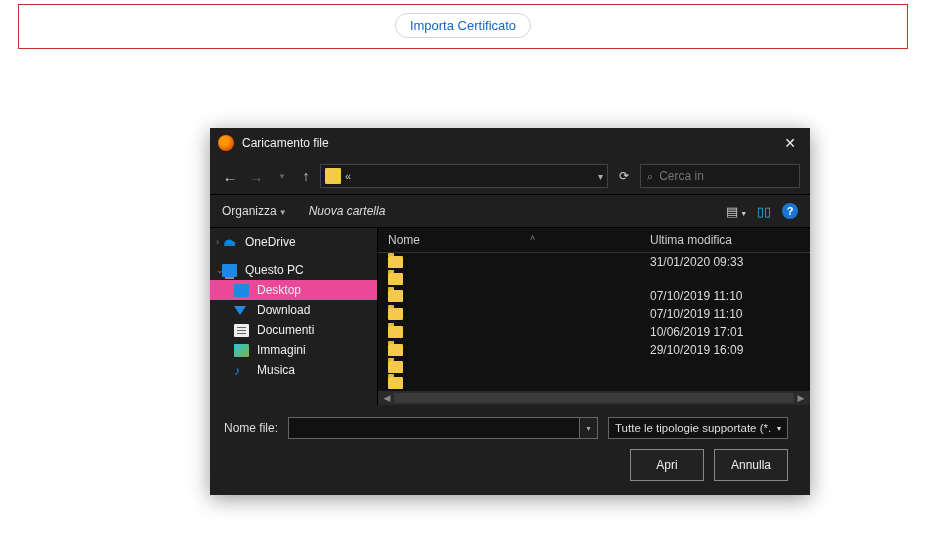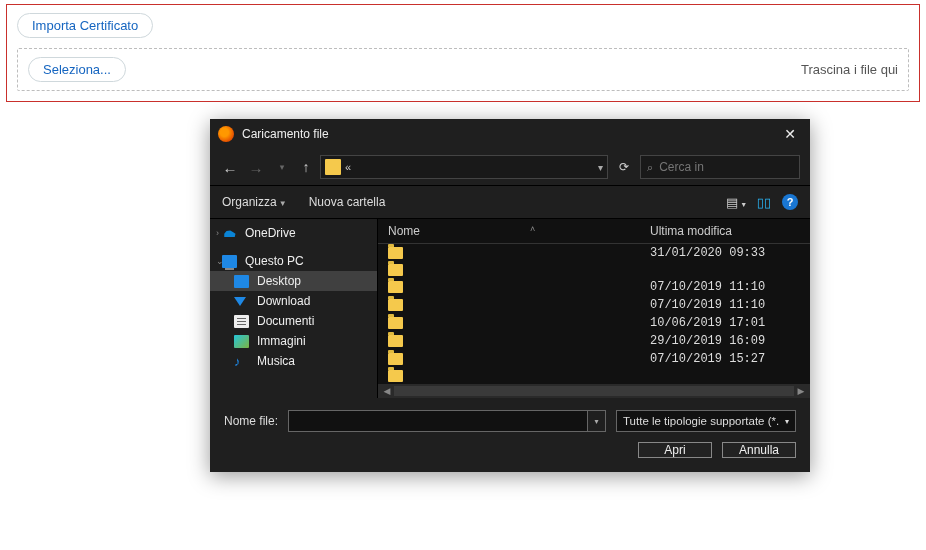--- a/index.html
+++ b/index.html
@@ -1,22 +1,23 @@
 <!DOCTYPE html>
 <html><head>
 <meta charset="utf-8">
 <style>
   * { box-sizing: border-box; margin: 0; padding: 0; }
   body { font-family: "Segoe UI", Arial, sans-serif; background: #fff; width: 926px; height: 550px; position: relative; }
 
   .top-panel {
     border: 1px solid #c9302c;
-    margin: 4px 6px;
+    margin: 4px 18px;
     padding: 8px 10px 10px 10px;
     background: #fff;
+    text-align: center;
   }
   .btn-light {
     display: inline-block;
     border: 1px solid #cfd8dc;
     border-radius: 14px;
     padding: 4px 14px;
     font-size: 13px;
     color: #1565c0;
     background: #fff;
     cursor: pointer;
@@ -28,21 +29,21 @@
     padding: 8px 10px;
     display: flex;
     justify-content: space-between;
     align-items: center;
   }
   .drag-text { font-size: 13px; color: #555; }
 
   .dialog {
     position: absolute;
     left: 210px;
-    top: 119px;
+    top: 128px;
     width: 600px;
     background: #1f1f1f;
     color: #ddd;
     box-shadow: 0 4px 20px rgba(0,0,0,0.4);
     font-size: 12px;
   }
   .titlebar {
     display: flex;
     align-items: center;
     height: 30px;
@@ -91,21 +92,21 @@
   .searchbox input { background: transparent; border: none; color: #ccc; width: 100%; outline: none; font-size: 12px; }
 
   .toolbar {
     display: flex;
     align-items: center;
     padding: 8px 12px;
     gap: 8px;
   }
   .toolbar .org { color: #ddd; cursor: pointer; }
   .toolbar .org .tri { font-size: 8px; color: #aaa; margin-left: 2px; }
-  .toolbar .newf { color: #ddd; cursor: pointer; margin-left: 14px; }
+  .toolbar .newf { color: #ddd; cursor: pointer; margin-left: 14px; font-style: italic; }
   .toolbar .spacer { flex: 1; }
   .toolbar .tool-icon { width: 20px; text-align: center; font-size: 13px; color: #ccc; cursor: pointer; }
   .help-icon { width: 16px; height: 16px; border-radius: 50%; background: #1976d2; color: #fff; display: flex; align-items: center; justify-content: center; font-size: 11px; font-weight: bold; cursor: pointer; }
 
   .body {
     display: flex;
     border-top: 1px solid #000;
   }
   .sidebar {
     width: 168px;
@@ -119,21 +120,21 @@
     display: flex;
     align-items: center;
     gap: 8px;
     padding: 3px 10px 3px 24px;
     font-size: 12px;
     color: #eee;
     cursor: pointer;
     position: relative;
   }
   .sb-item.root { padding-left: 12px; }
-  .sb-item.selected { background: #404040; }
+  .sb-item.selected { background: #ec4899; }
   .sb-chevron { position: absolute; left: 6px; font-size: 9px; color: #888; }
   .sb-icon { width: 15px; height: 13px; display: inline-block; }
   .ic-onedrive { background: #0a84d6; clip-path: polygon(15% 55%, 30% 35%, 55% 30%, 75% 45%, 90% 55%, 85% 80%, 15% 80%); }
   .ic-pc { background: #1e88e5; border-radius: 1px; position: relative; }
   .ic-pc::after { content: ""; position: absolute; bottom: -2px; left: 3px; width: 9px; height: 2px; background: #888; }
   .ic-desktop { background: #1e88e5; border-radius: 1px; }
   .ic-doc { background: #eee; border-radius: 1px; position: relative; }
   .ic-doc::before { content:""; position:absolute; left:3px; top:3px; width:9px; height:1px; background:#666; box-shadow:0 3px 0 #666, 0 6px 0 #666; }
   .ic-down { width: 0; height: 0; border-left: 6px solid transparent; border-right: 6px solid transparent; border-top: 9px solid #1e88e5; margin-top: 2px; }
   .ic-img { background: linear-gradient(135deg,#26c6da,#7cb342); border-radius: 1px; }
@@ -160,33 +161,33 @@
   .fp-row {
     display: flex;
     align-items: center;
     padding: 2px 10px;
     font-size: 12px;
     color: #ddd;
   }
   .fp-row .folder-ic { width: 15px; height: 12px; background: #f5c94c; border-radius: 1px; margin-right: 10px; position: relative; }
   .fp-row .folder-ic::before { content:""; position:absolute; top:-3px; left:0; width:6px; height:3px; background:#e0b93e; border-radius:1px 1px 0 0; }
   .fp-row .fname { flex: 1; }
-  .fp-row .fmod { width: 150px; color: #ddd; font-family: Liberation Mono, monospace; }
+  .fp-row .fmod { width: 150px; color: #ddd; }
   .fp-scroll {
     height: 14px;
     background: #2a2a2a;
     display: flex;
     align-items: center;
     padding: 0 2px;
   }
   .fp-scroll .track { flex: 1; height: 10px; background: #3a3a3a; position: relative; }
   .fp-scroll .sc-arrow { width: 14px; text-align: center; font-size: 9px; color: #888; cursor: pointer; }
 
   .bottom {
-    padding: 12px 14px 14px 14px;
+    padding: 12px 22px 14px 14px;
     display: flex;
     flex-direction: column;
     gap: 10px;
   }
   .row-filename {
     display: flex;
     align-items: center;
     gap: 10px;
   }
   .row-filename label { font-size: 12px; color: #ddd; white-space: nowrap; }
@@ -215,37 +216,33 @@
     white-space: nowrap;
     overflow: hidden;
   }
   .row-actions {
     display: flex;
     justify-content: flex-end;
     gap: 10px;
   }
   .dlg-btn {
     min-width: 74px;
-    height: 16px;
+    height: 32px;
     background: #222;
     border: 1px solid #888;
     color: #eee;
     font-size: 12px;
     cursor: pointer;
   }
 </style>
 </head>
 <body>
 
 <div class="top-panel">
   <span class="btn-light">Importa Certificato</span>
-  <div class="dropzone">
-    <span class="btn-light">Seleziona...</span>
-    <span class="drag-text">Trascina i file qui</span>
-  </div>
 </div>
 
 <div class="dialog">
   <div class="titlebar">
     <div class="ff-icon"></div>
     <div class="title">Caricamento file</div>
     <div class="close">✕</div>
   </div>
 
   <div class="navrow">
@@ -343,21 +340,20 @@
             <span class="fmod">10/06/2019 17:01</span>
           </div>
           <div class="fp-row">
             <span class="folder-ic"></span>
             <span class="fname"></span>
             <span class="fmod">29/10/2019 16:09</span>
           </div>
           <div class="fp-row">
             <span class="folder-ic"></span>
             <span class="fname"></span>
-            <span class="fmod">07/10/2019 15:27</span>
           </div>
           <div class="fp-row">
             <span class="folder-ic"></span>
             <span class="fname"></span>
           </div>
         </div>
       <div class="fp-scroll">
         <span class="sc-arrow">◀</span>
         <div class="track"></div>
         <span class="sc-arrow">▶</span>

